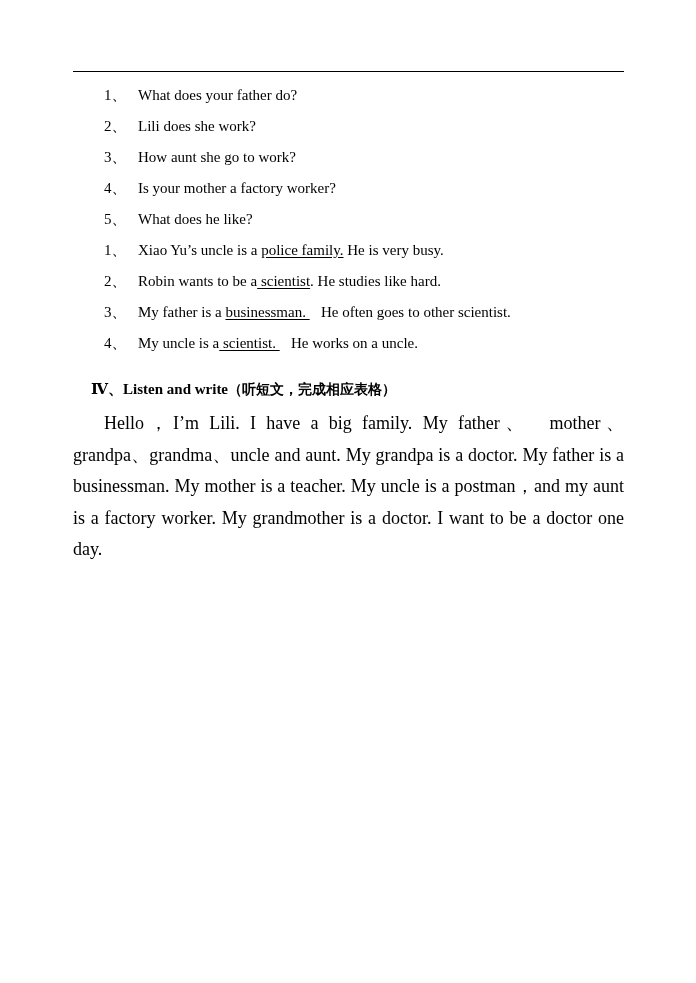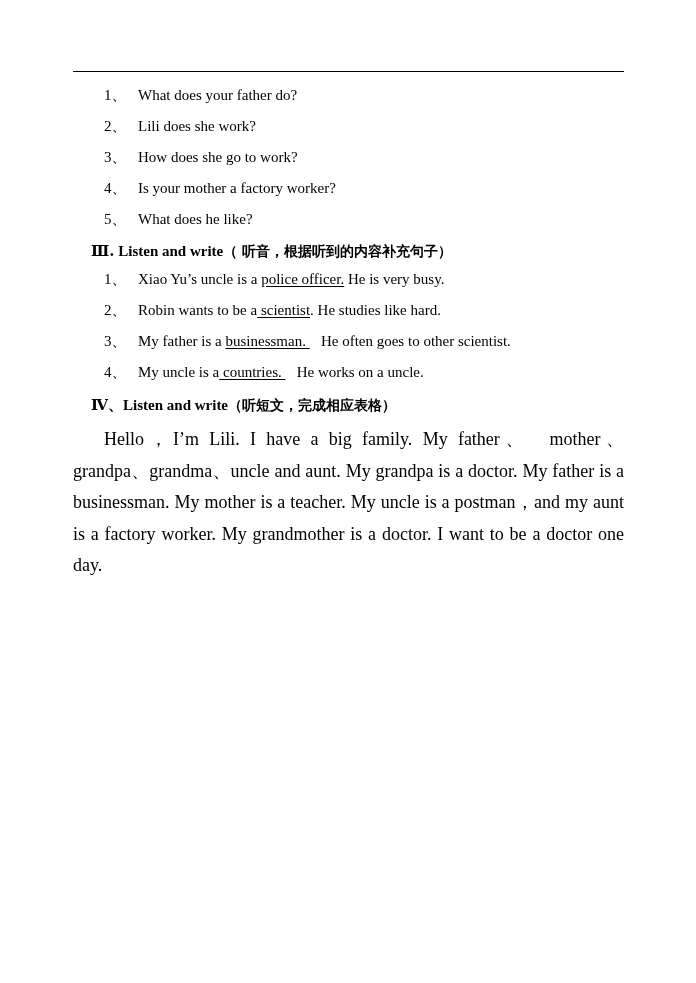--- a/index.html
+++ b/index.html
@@ -84,21 +84,21 @@
   .sec-heading .cn {
     font-family: "DejaVu Sans", "Liberation Sans", sans-serif;
     font-size: 14px;
     font-weight: bold;
   }
   .sec-heading .roman {
     font-family: "DejaVu Serif", "Liberation Serif", serif;
   }
 
   .heading-iv {
-    margin-top: 4px;
+    margin-top: 17px;
   }
 
   
   .blank {
     text-decoration: underline;
     text-underline-offset: 2px;
     white-space: pre;
   }
 
   
@@ -126,50 +126,49 @@
       <li class="q-item">
         <span class="q-num">1、</span>
         <span class="q-text">What does your father do?</span>
       </li>
       <li class="q-item">
         <span class="q-num">2、</span>
         <span class="q-text">Lili does she work?</span>
       </li>
       <li class="q-item">
         <span class="q-num">3、</span>
-        <span class="q-text">How does she go to work?</span>
+        <span class="q-text">How aunt she go to work?</span>
       </li>
       <li class="q-item">
         <span class="q-num">4、</span>
         <span class="q-text">Is your mother a factory worker?</span>
       </li>
       <li class="q-item">
         <span class="q-num">5、</span>
         <span class="q-text">What does he like?</span>
       </li>
     </ul>
 
-    <div class="sec-heading"><span class="roman">Ⅲ.</span><span> Listen and write</span><span class="cn">（ 听音，根据听到的内容补充句子）</span></div>
 
     <ul class="q-list section-iii">
       <li class="q-item">
         <span class="q-num">1、</span>
-        <span class="q-text"><span>Xiao Yu’s uncle is a </span><span class="blank">police officer.</span><span> He is very busy.</span></span>
+        <span class="q-text"><span>Xiao Yu’s uncle is a </span><span class="blank">police family.</span><span> He is very busy.</span></span>
       </li>
       <li class="q-item">
         <span class="q-num">2、</span>
         <span class="q-text"><span>Robin wants to be a</span><span class="blank"> scientist</span><span>. He studies like hard.</span></span>
       </li>
       <li class="q-item">
         <span class="q-num">3、</span>
         <span class="q-text"><span>My father is a </span><span class="blank">businessman. </span><span>   He often goes to other scientist.</span></span>
       </li>
       <li class="q-item">
         <span class="q-num">4、</span>
-        <span class="q-text"><span>My uncle is a</span><span class="blank"> countries. </span><span>   He works on a uncle.</span></span>
+        <span class="q-text"><span>My uncle is a</span><span class="blank"> scientist. </span><span>   He works on a uncle.</span></span>
       </li>
     </ul>
 
     <div class="sec-heading heading-iv"><span class="roman">Ⅳ</span><span>、Listen and write</span><span class="cn">（听短文，完成相应表格）</span></div>
 
     <p class="passage">Hello，I’m Lili. I have a big family. My father、  mother、   grandpa、grandma、uncle and aunt. My grandpa is a doctor. My father is a businessman. My mother is a teacher. My uncle is a postman，and my aunt is a factory worker. My grandmother is a doctor. I want to be a doctor one day.</p>
 
   </div>
 </div>
 

